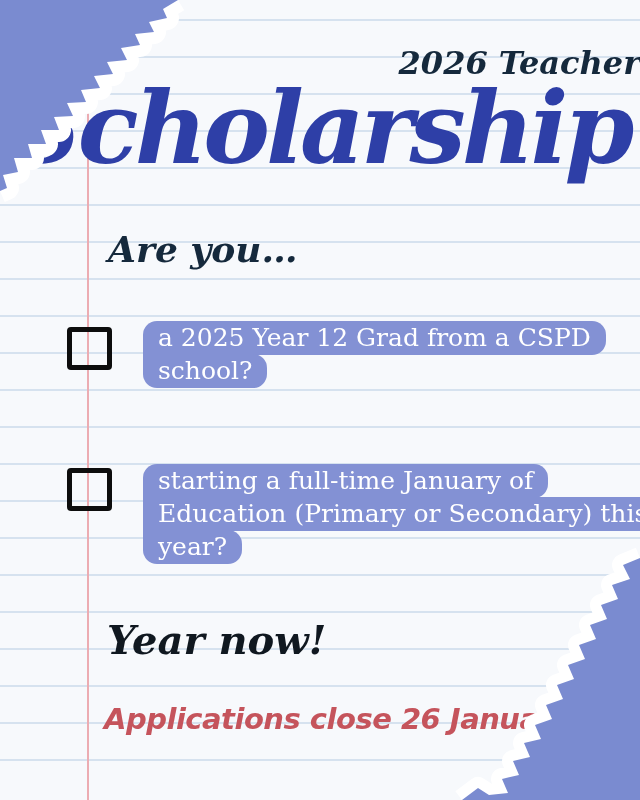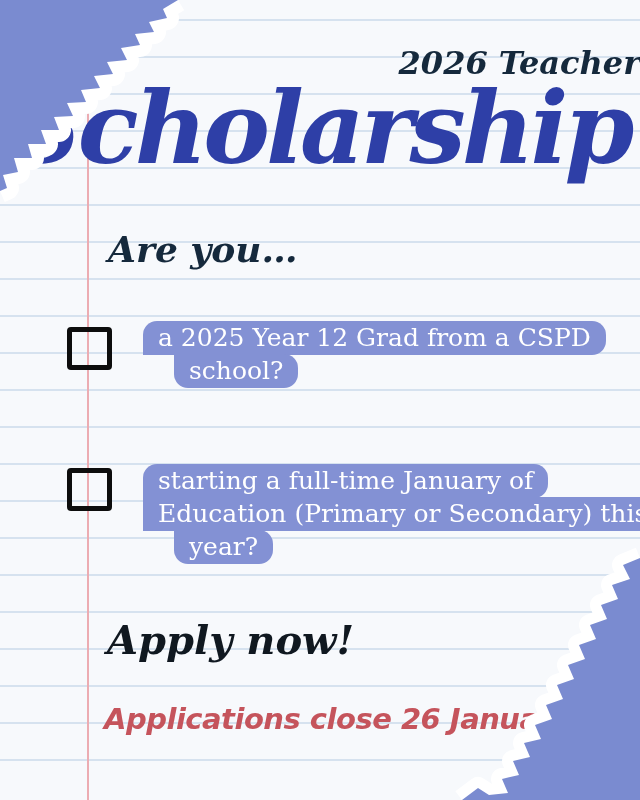--- a/index.html
+++ b/index.html
@@ -63,21 +63,21 @@
   .hl-line{
     display:table;
     background:var(--highlight-purple);
     color:var(--highlight-text);
     font-size:25px;line-height:34px;
     padding:0 15px;
     white-space:nowrap;
   }
   .r-first{border-radius:14px 14px 14px 0;text-align:center;}
   .r-mid{border-radius:0 14px 14px 0;margin-top:-1px;}
-  .r-last{border-radius:0 14px 14px 14px;margin-top:-1px;margin-left:31px;}
+  .r-last{border-radius:0 14px 14px 14px;margin-top:-1px;}
   .cta{
     left:107px;top:616px;
     font-style:italic;font-weight:700;font-size:40px;
     color:var(--text-dark);
   }
   .deadline{
     left:104px;top:702px;
     font-family:"DejaVu Sans", sans-serif;
     font-style:italic;font-weight:700;font-size:29px;
     letter-spacing:-0.5px;
@@ -102,21 +102,21 @@
     <div class="hl-line r-last">school?</div>
   </div>
 
   <div class="abs checkbox cb2"></div>
   <div class="abs hl hl2">
     <div class="hl-line r-first">starting a full-time January of</div>
     <div class="hl-line r-mid">Education (Primary or Secondary) this</div>
     <div class="hl-line r-last">year?</div>
   </div>
 
-  <div class="abs cta">Apply now!</div>
+  <div class="abs cta">Year now!</div>
   <div class="abs deadline">Applications close 26 January</div>
 
   <svg class="corners" width="640" height="800" viewBox="0 0 640 800">
 
     <polyline points="178,0 163,9 167,18 149,22 154,32 135,34 140,45 121,48 127,60 107,62 113,74 94,76 100,88 81,90 86,102 67,103 73,116 54,117 59,130 41,130 46,144 28,144 32,158 14,158 18,172 3,175 7,188 0,191" fill="none" stroke="#ffffff" stroke-width="24" stroke-linejoin="round"></polyline>
     <polygon points="0,0 178,0 163,9 167,18 149,22 154,32 135,34 140,45 121,48 127,60 107,62 113,74 94,76 100,88 81,90 86,102 67,103 73,116 54,117 59,130 41,130 46,144 28,144 32,158 14,158 18,172 3,175 7,188 0,191" fill="var(--corner-purple, #7a8bd0)"></polygon>
 
     <polyline points="640,558 623,565 630,579 612,585 618,599 601,605 607,619 590,625 596,639 579,645 585,659 568,665 574,679 557,685 563,699 546,705 552,719 535,725 541,739 524,743 530,757 513,761 519,775 502,779 508,793 489,795 478,788 462,800" fill="none" stroke="#ffffff" stroke-width="22" stroke-linejoin="round"></polyline>
     <polygon points="640,558 623,565 630,579 612,585 618,599 601,605 607,619 590,625 596,639 579,645 585,659 568,665 574,679 557,685 563,699 546,705 552,719 535,725 541,739 524,743 530,757 513,761 519,775 502,779 508,793 489,795 478,788 462,800 640,800" fill="var(--corner-purple, #7a8bd0)"></polygon>
   </svg>

